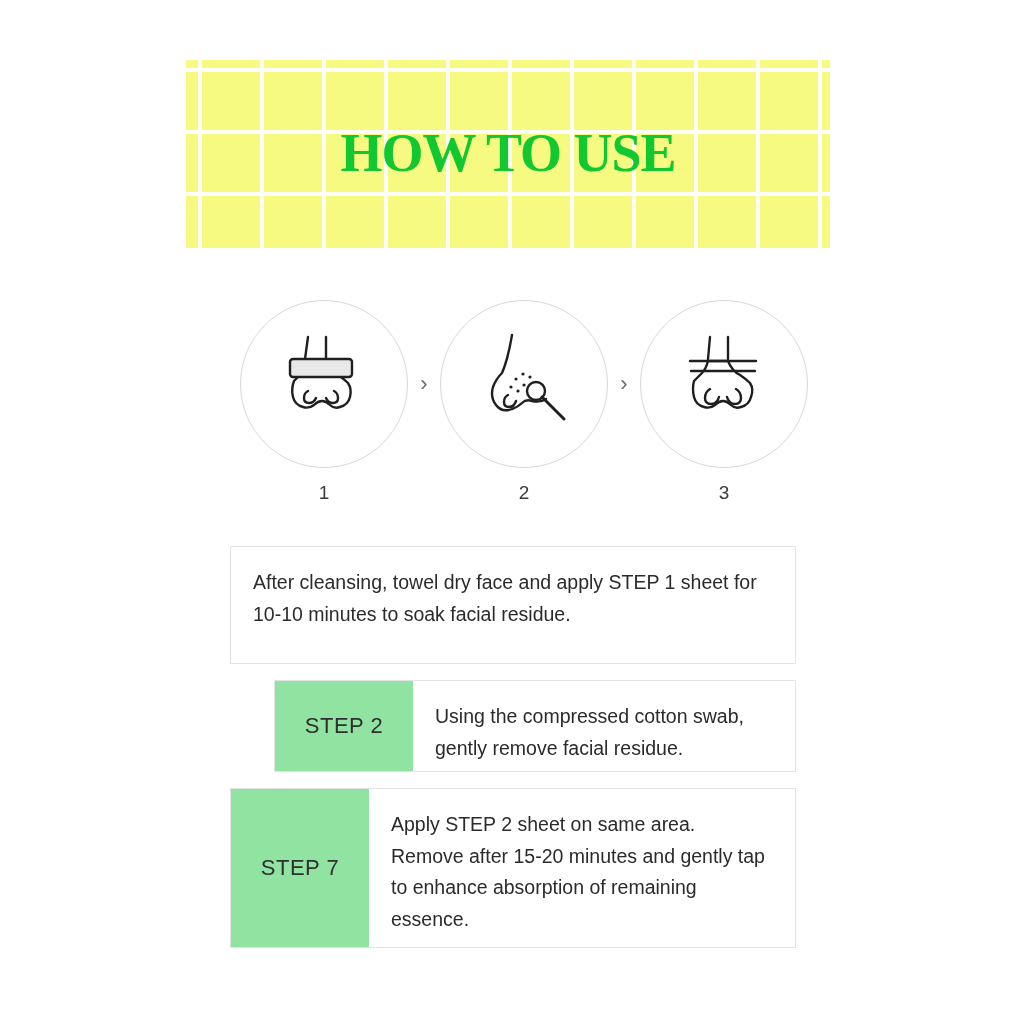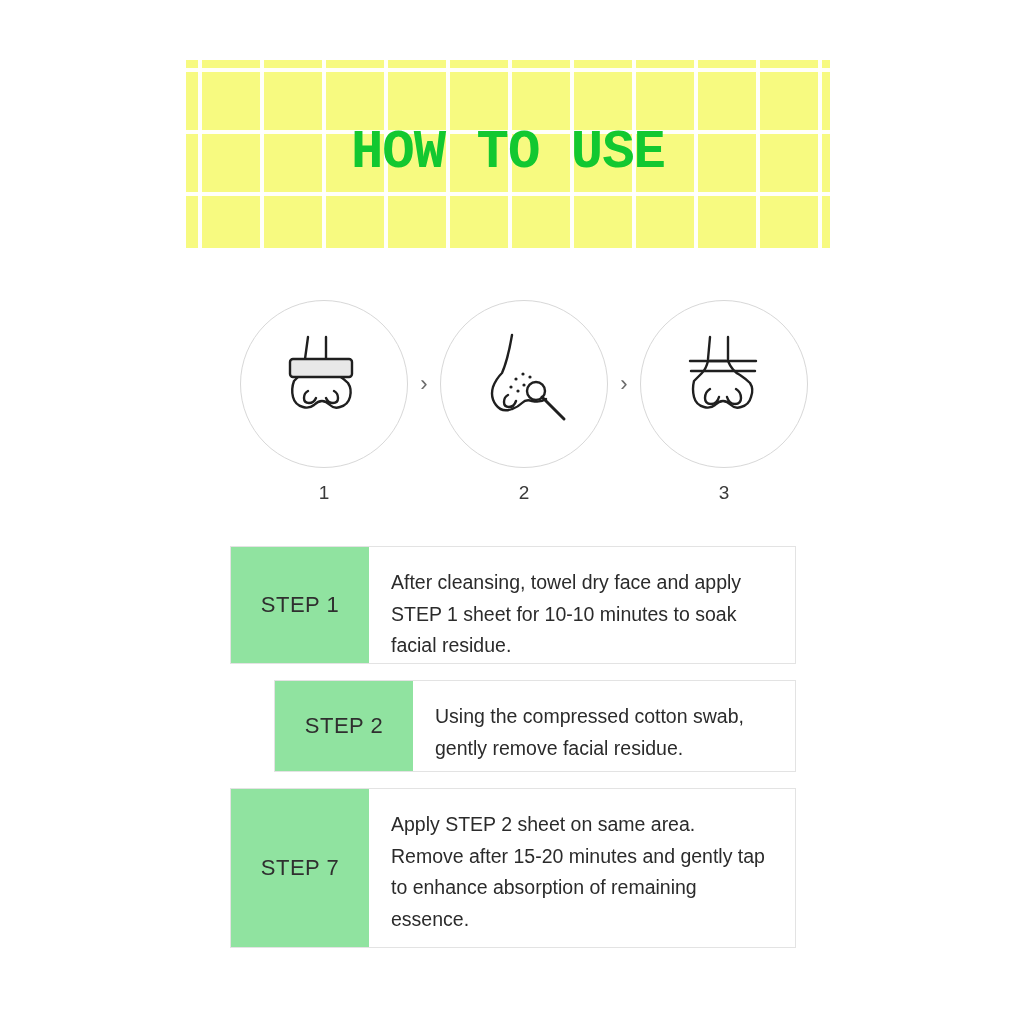--- a/index.html
+++ b/index.html
@@ -34,21 +34,21 @@
   }
   .banner-title {
     position: absolute;
     left: 0; right: 0;
     top: 62px;
     text-align: center;
     font-size: 54px;
     font-weight: bold;
     letter-spacing: -1px;
     color: #12c830;
-    font-family: Liberation Mono, monospace;
+    font-family: Liberation Serif, serif;
   }
 
   
   .icon-row {
     position: absolute;
     left: 224px;
     top: 300px;
     width: 600px;
     height: 220px;
     display: flex;
@@ -198,21 +198,20 @@
         </span>
       </div>
       <div class="step-num">3</div>
     </div>
 
   </div>
 
   <div class="steps">
 
     <div class="step-row row-1">
-      <div class="step-label">STEP 1</div>
       <div class="step-text">After cleansing, towel dry face and apply STEP 1 sheet for 10-10 minutes to soak facial residue.</div>
     </div>
 
     <div class="step-row row-2">
       <div class="step-label">STEP 2</div>
       <div class="step-text">Using the compressed cotton swab,
 gently remove facial residue.</div>
     </div>
 
     <div class="step-row row-3">

